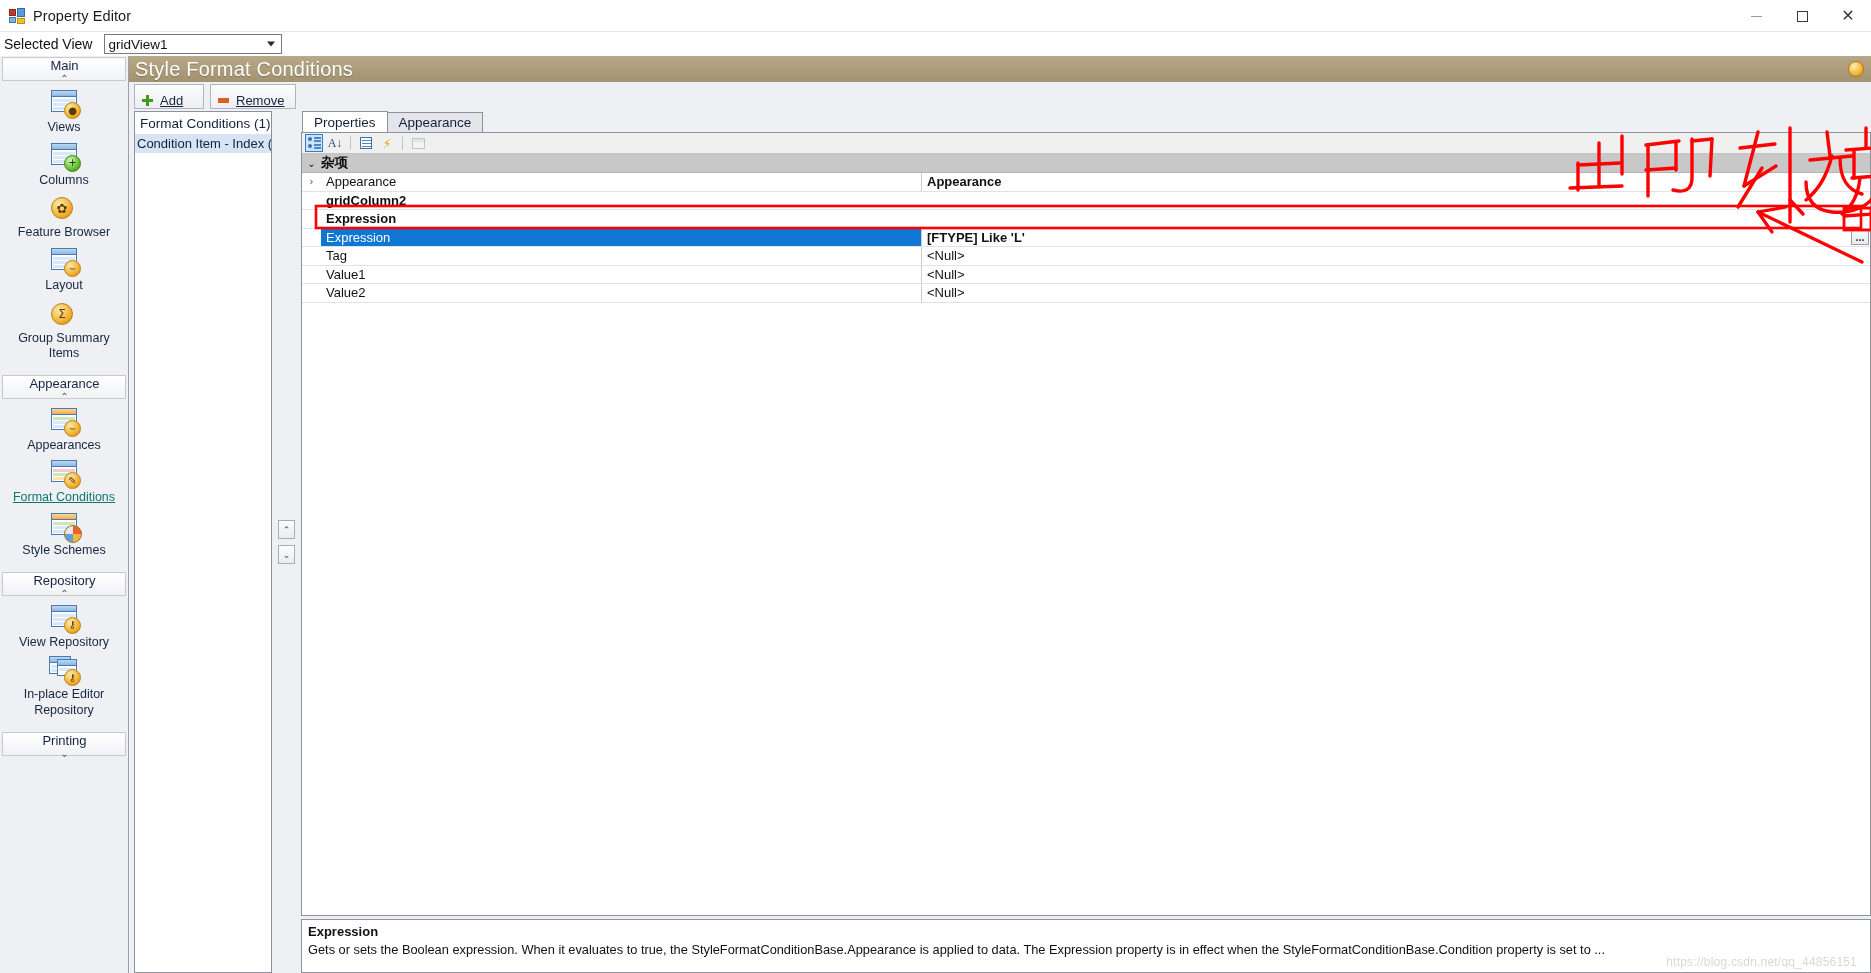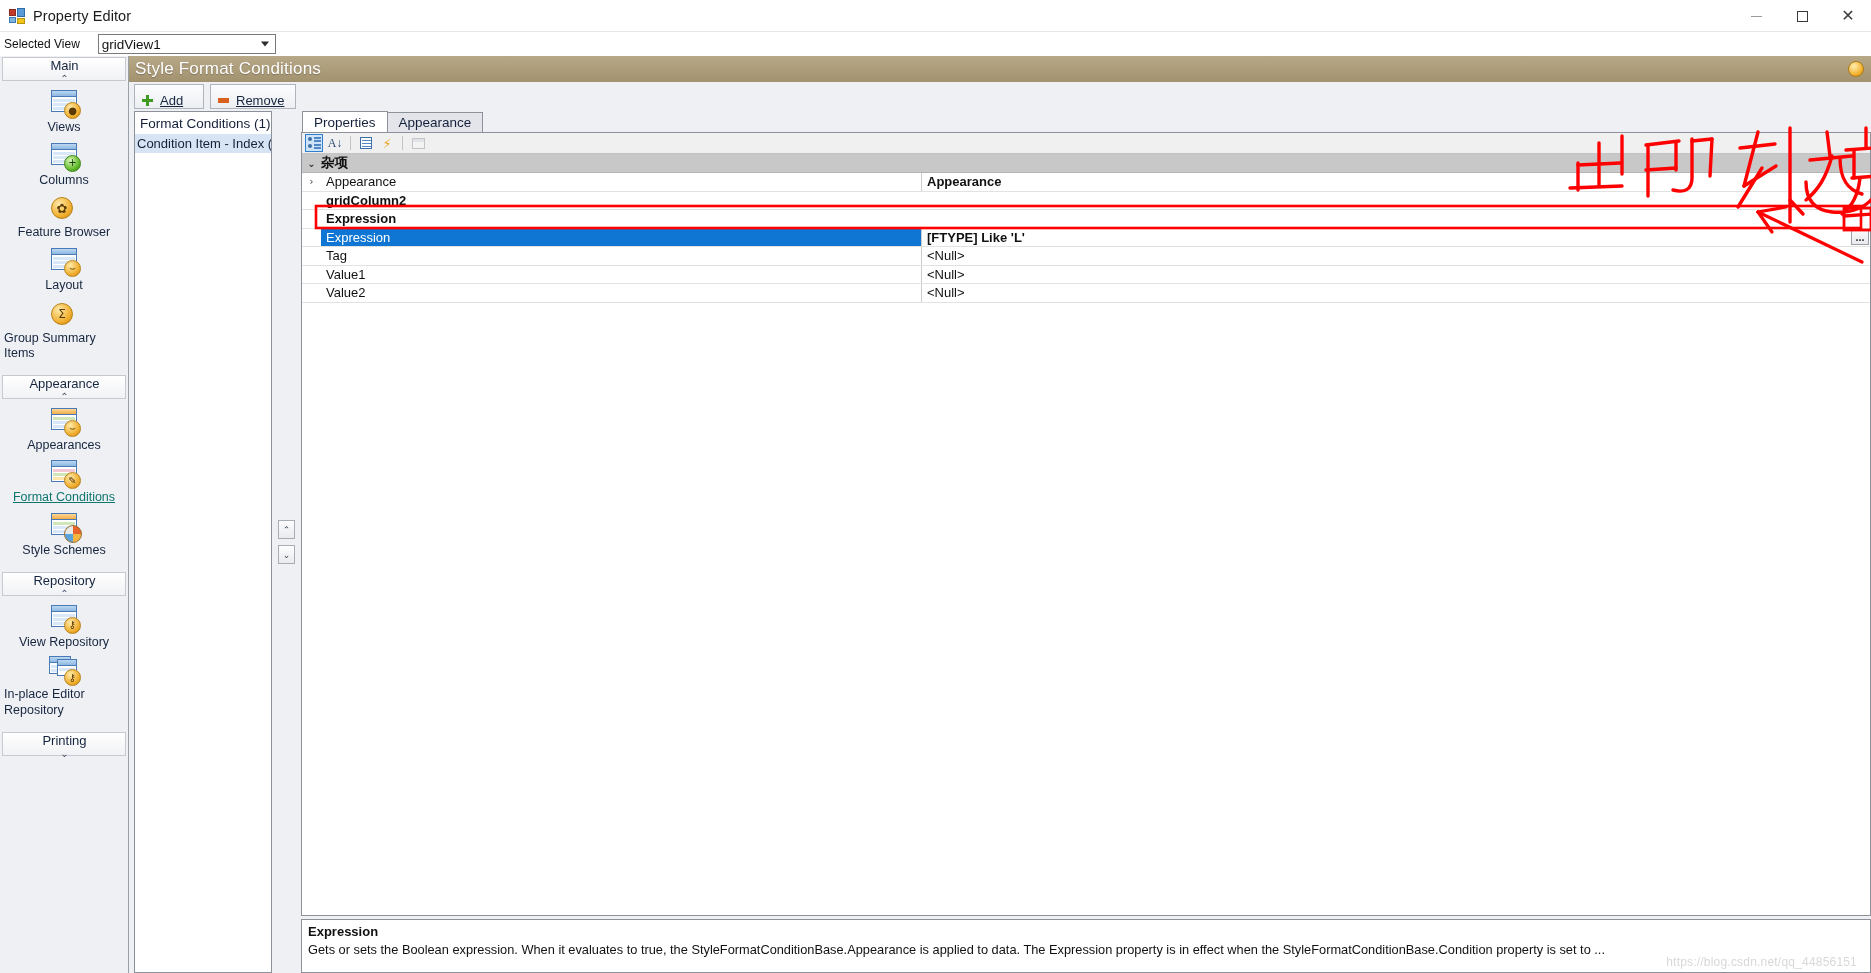--- a/index.html
+++ b/index.html
@@ -34,21 +34,21 @@
   }
   .winbtn .glyph-min { width:11px; height:1px; background:#9a9a9a; display:block; }
   .winbtn .glyph-max { width:11px; height:11px; border:1px solid #3a3a3a; display:block; }
   .winbtn .glyph-close { font-size:16px; line-height:1; color:#3a3a3a; font-family:"DejaVu Sans", sans-serif; }
 
   
   #selview {
     height:24px; display:flex; align-items:center; background:#ffffff;
     padding-left:4px; position:relative;
   }
-  #selview-label { font-size:12px; color:#111; margin-right:18px; }
+  #selview-label { font-size:14px; color:#111; margin-right:12px; }
   #selview-combo {
     width:178px; height:20px; border:1px solid #7a7a7a; background:#fff;
     display:flex; align-items:center; position:relative; padding-left:3px;
   }
   #selview-combo .val { font-size:13.5px; color:#111; }
   #selview-combo .arrow {
     position:absolute; right:6px; top:50%; transform:translateY(-50%);
     width:0;height:0;border-left:4px solid transparent;border-right:4px solid transparent;
     border-top:5px solid #2b2b2b;
   }
@@ -67,21 +67,21 @@
     border:1px solid #c6c9d0;
     display:flex; align-items:center; justify-content:space-between;
     padding:0 7px 0 8px; font-size:13px; color:#16253f;flex-direction:column;
   }
   .nav-group-hdr .chev { font-size:10px; color:#4a5568; font-family:"DejaVu Sans", sans-serif; }
   .nav-items { padding:6px 0 8px 0; }
   .nav-item {
     display:flex; flex-direction:column; align-items:center; justify-content:flex-start;
     padding:2px 4px 4px 4px; cursor:pointer;
   }
-  .nav-label { font-size:12.5px; color:#17263f; text-align:left; line-height:1.25; margin-top:1px; }
+  .nav-label { font-size:12.5px; color:#17263f; text-align:center; line-height:1.25; margin-top:1px; }
   .nav-item.active .nav-label { text-decoration:underline; color:#0f766e; }
   .nav-ico { width:34px; height:30px; position:relative; }
 
   
   .gi { position:absolute; left:4px; top:1px; width:26px; height:22px; background:#fff; border:1px solid #4a7ab5; }
   .gi .gi-hdr { position:absolute; left:0; top:0; right:0; height:6px; background:linear-gradient(#bcd7f2,#8db8e2); border-bottom:1px solid #4a7ab5; }
   .gi .gi-row { position:absolute; left:1px; right:1px; height:3px; background:#d9e8f8; }
   .gi .gi-row.r1 { top:8px; } .gi .gi-row.r2 { top:12px; } .gi .gi-row.r3 { top:16px; }
   .badge {
     position:absolute; right:0; bottom:0; width:17px; height:17px; border-radius:50%;
@@ -94,21 +94,21 @@
          background:conic-gradient(#e8642a 0 25%, #f4b63f 0 50%, #5ba3dd 0 75%, #e8e8e8 0 100%);
          border:1px solid #9a6b2a; }
 
   
   #rightpane { flex:1 1 auto; display:flex; flex-direction:column; min-width:0; background:#eef0f4; }
 
   #page-banner {
     height:26px; background:linear-gradient(#b7a887,#a2926f);
     display:flex; align-items:center; padding-left:6px; position:relative;
   }
-  #page-banner .btitle { color:#fff; font-size:17px; letter-spacing:.2px; text-shadow:0 1px 1px rgba(0,0,0,.25); }
+  #page-banner .btitle { color:#fff; font-size:20px; letter-spacing:.2px; text-shadow:0 1px 1px rgba(0,0,0,.25); }
   #banner-badge {
     position:absolute; right:7px; top:50%; transform:translateY(-50%);
     width:16px; height:16px; border-radius:50%;
     background:radial-gradient(circle at 35% 30%, #ffeeb0, #f2b02c 65%, #c07f14);
     border:1px solid #ad7a15;
   }
 
   #cmdbar { height:29px; display:flex; align-items:center; padding-left:5px; gap:6px; background:#eef0f4; }
   .cmdbtn {
     height:25px; min-width:70px; border:1px solid #b0b4bd; background:linear-gradient(#fdfdfe,#eceef2);

